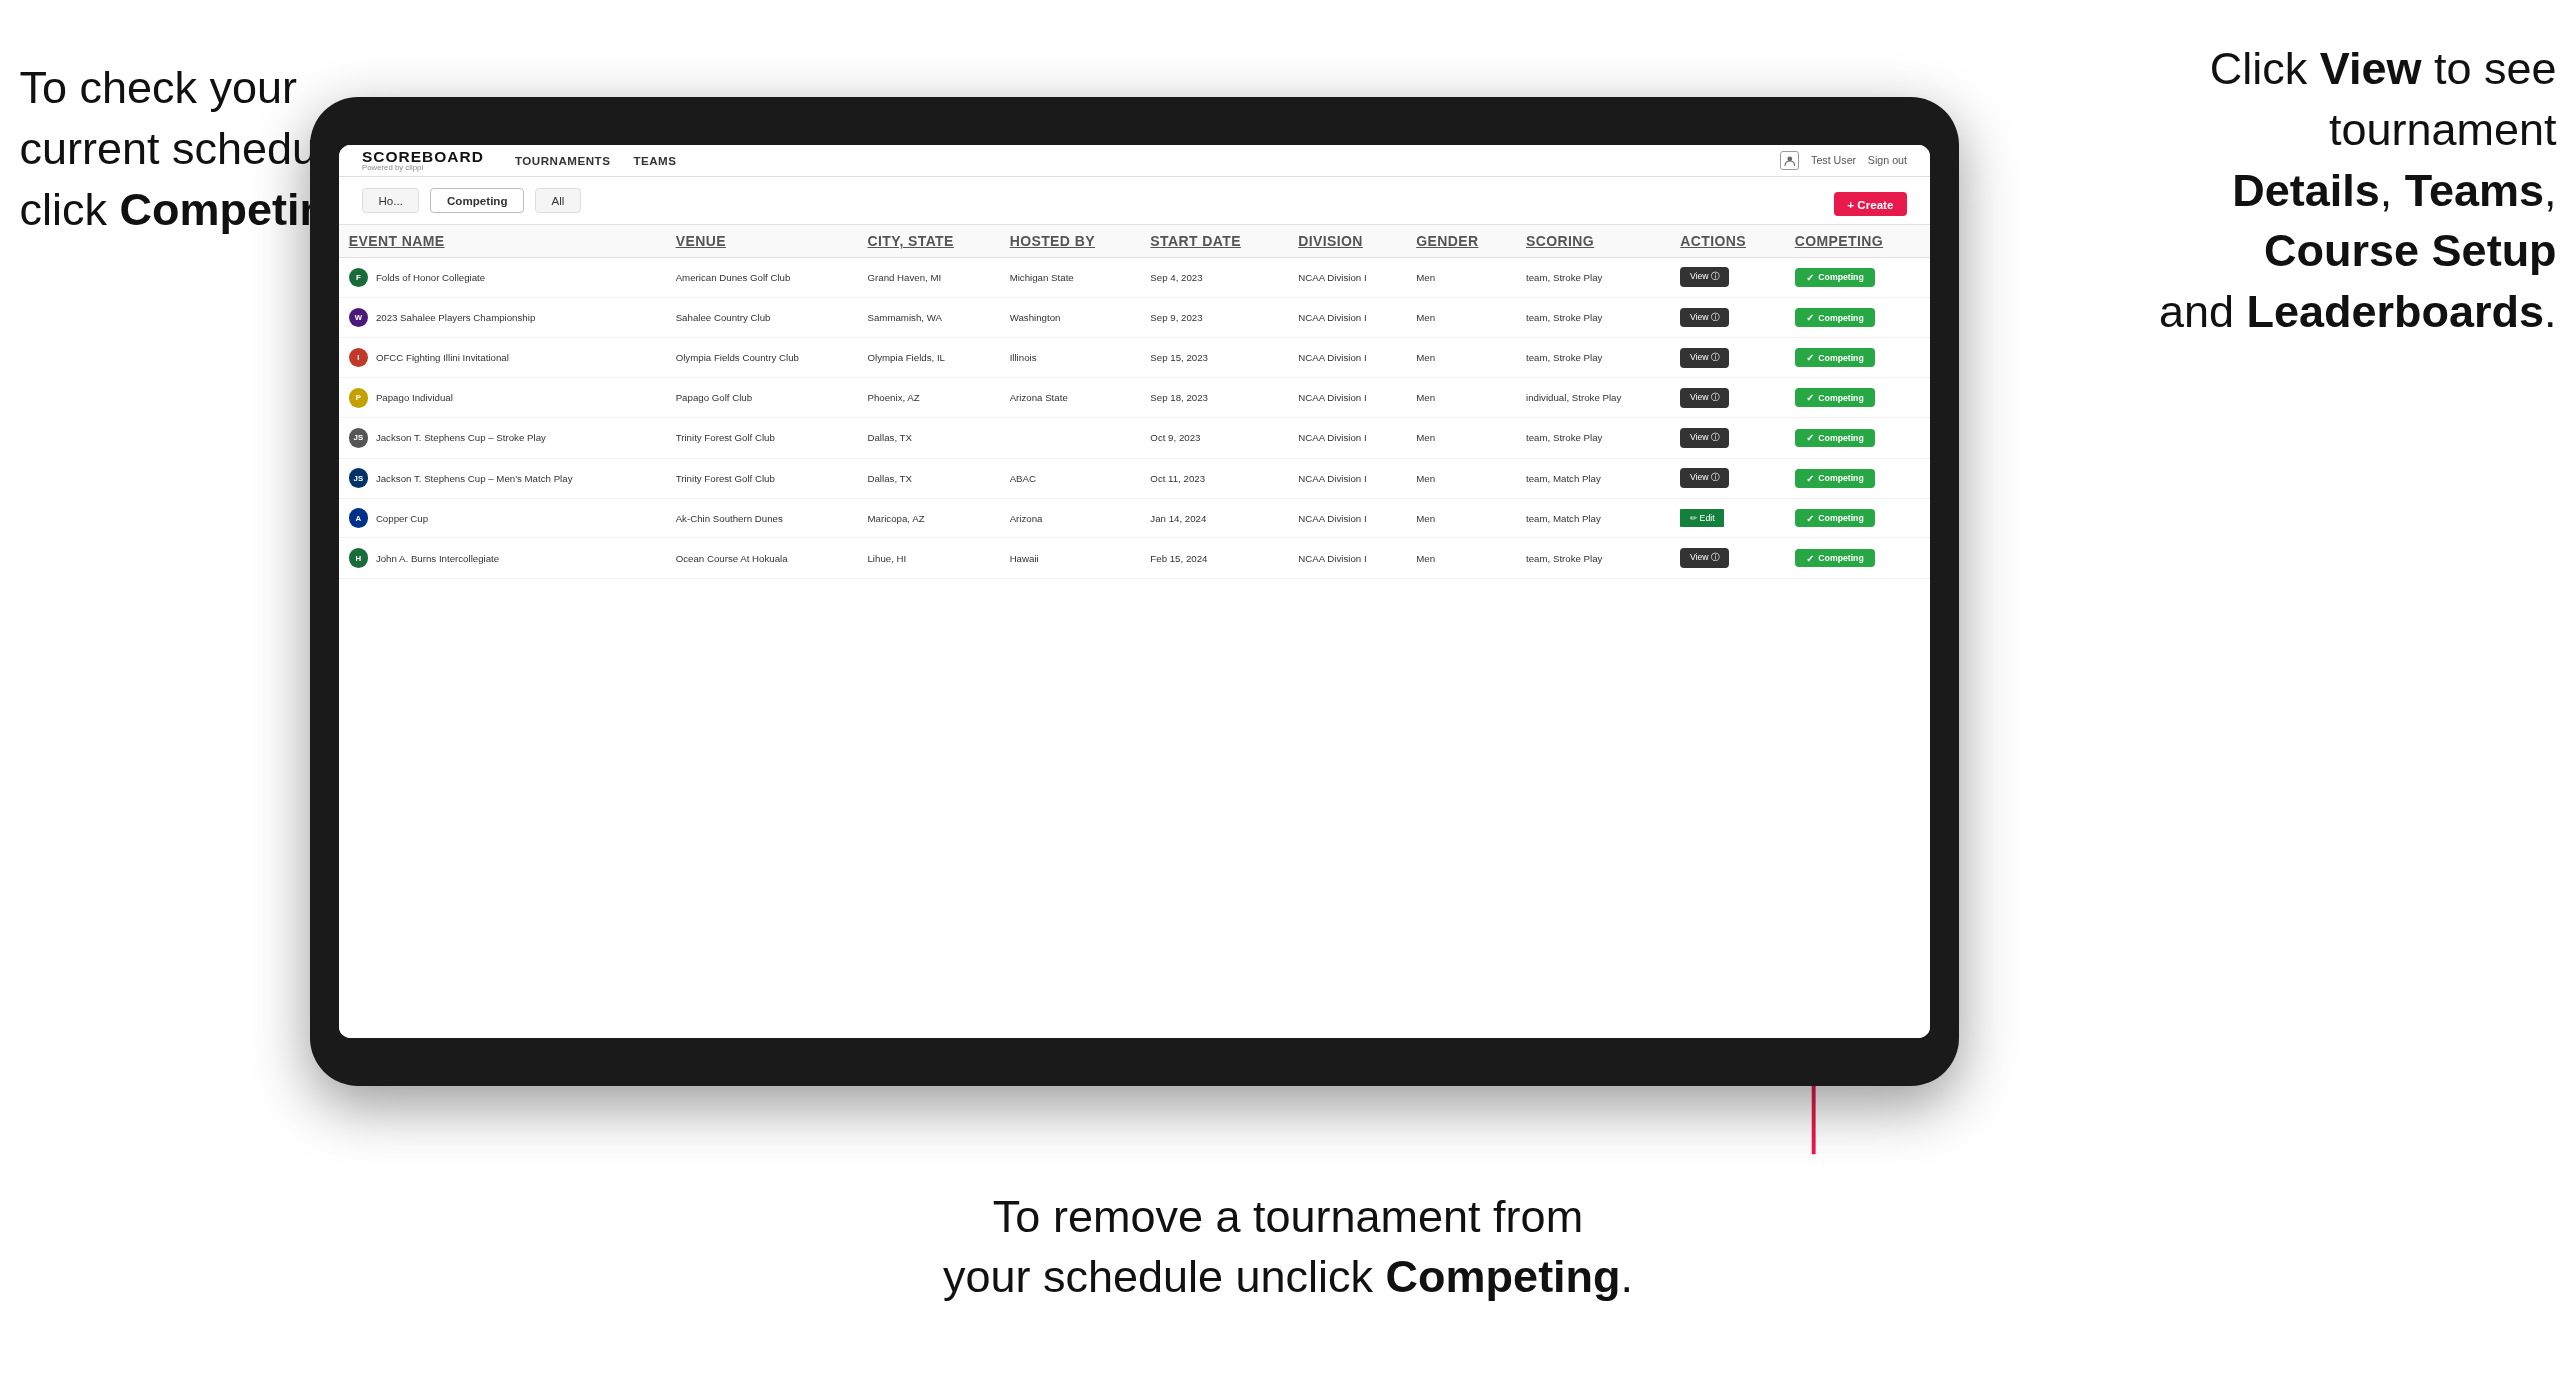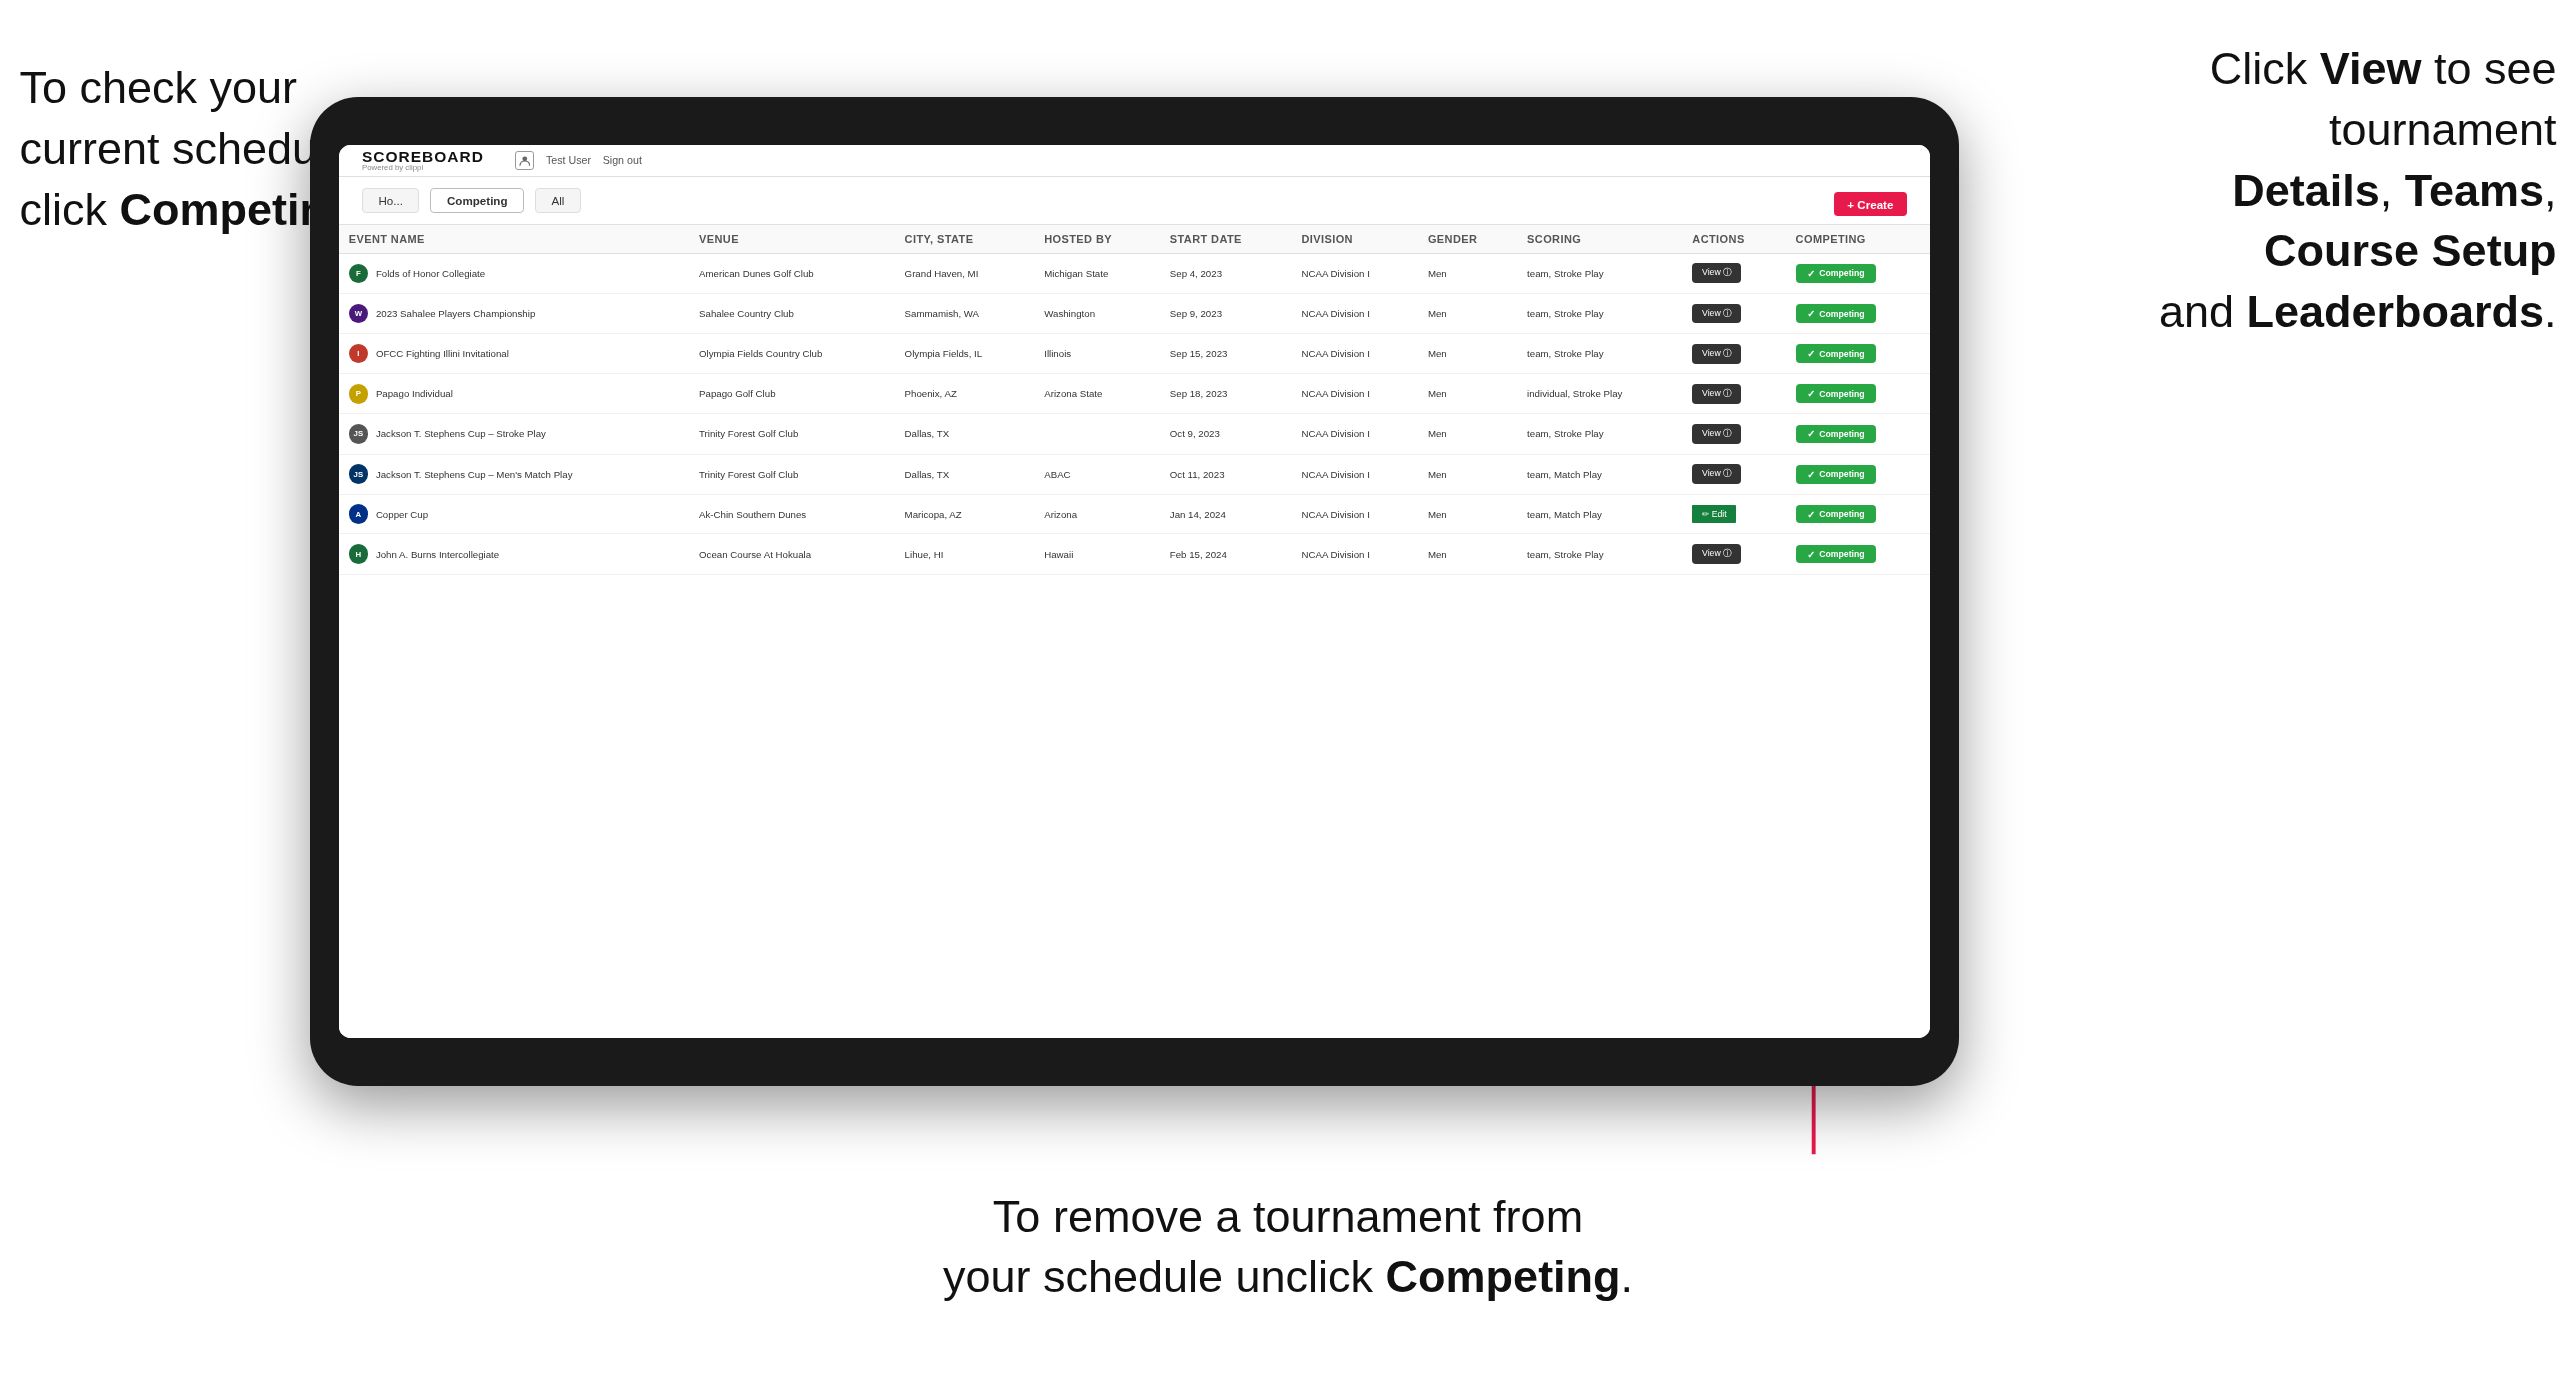--- a/index.html
+++ b/index.html
@@ -187,26 +187,27 @@
       border-collapse: collapse;
       font-size: 9.7px;
     }
     thead tr {
       background: #f9f9f9;
       border-bottom: 1px solid #e0e0e0;
     }
     thead th {
       padding: 7.8px 9.7px;
       text-align: left;
-      font-size: 11px;
+      font-size: 14px;
       font-weight: 700;
       color: #555;
       text-transform: uppercase;
       letter-spacing: 0.4px;
       white-space: nowrap;
+      text-decoration: underline;
     }
     tbody tr {
       border-bottom: 1px solid #f0f0f0;
     }
     tbody td {
       padding: 9.7px 9.7px;
       font-size: 9.7px;
       color: #333;
       vertical-align: middle;
     }
@@ -325,20 +326,24 @@
   <polygon points="1862,870 1870,852 1878,870" fill="#e8194b"></polygon>
 </svg>
 
 <div class="tablet">
   <div class="tablet-screen">
 
     <div class="navbar">
       <div class="scoreboard-logo">
         <span class="logo-title">SCOREBOARD</span>
         <span class="logo-sub">Powered by clippi</span>
+      </div>
+      <div class="nav-links">
+        <span class="nav-link">TOURNAMENTS</span>
+        <span class="nav-link">TEAMS</span>
       </div>
       <div class="nav-right">
         <div class="user-icon-circle">
           <svg width="11.6" height="11.6" viewBox="0 0 12 12">
               <circle cx="6" cy="4" r="2.5" fill="#666"></circle>
               <path d="M1 11c0-2.8 2.2-5 5-5s5 2.2 5 5" fill="none" stroke="#666" stroke-width="1.2"></path>
             </svg>
         </div>
         <span>Test User</span>
         <span style="cursor:pointer; color:#555;">Sign out</span>

